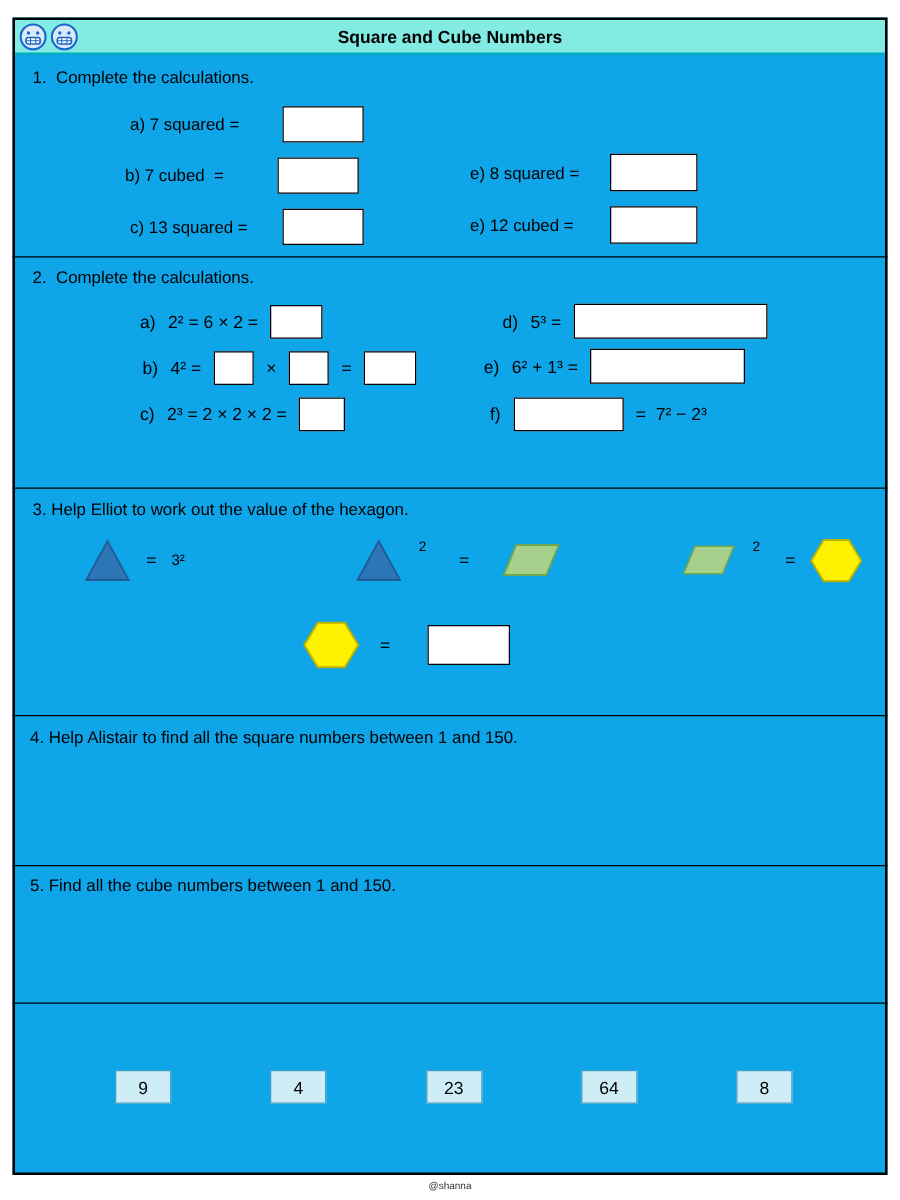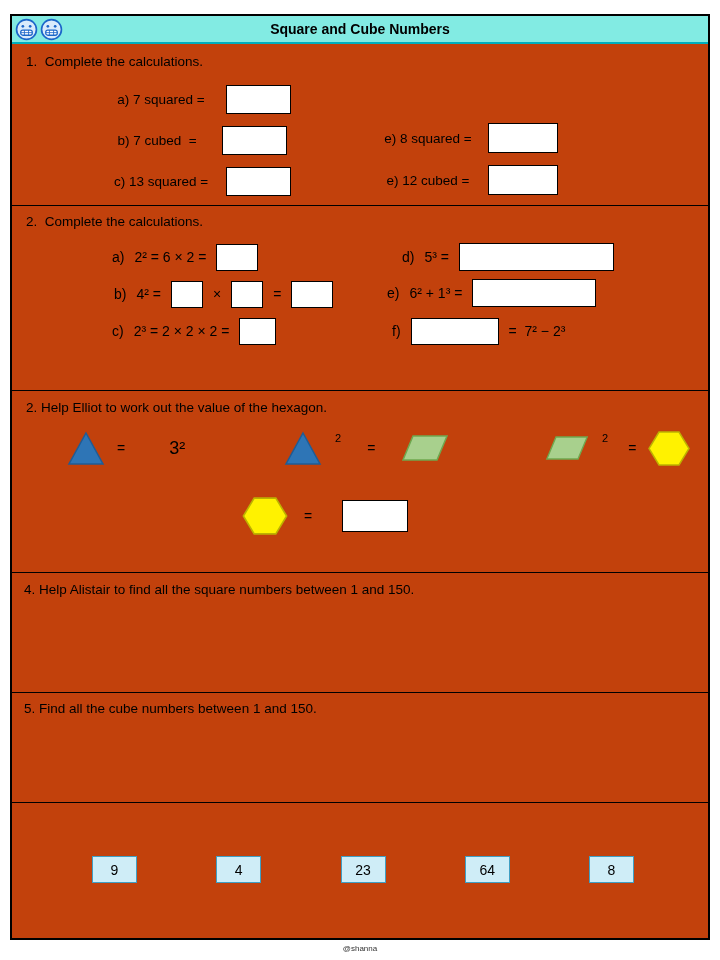--- a/index.html
+++ b/index.html
@@ -5,47 +5,47 @@
   * { box-sizing: border-box; margin: 0; padding: 0; }
   html, body { background: #fff; }
   body {
     width: 720px; height: 960px;
     font-family: "Liberation Sans", sans-serif;
     color: #000; position: relative;
   }
   .page {
     position: absolute; left: 10px; top: 14px;
     width: 700px; height: 926px;
-    border: 2px solid #000; background: #c2410c;
+    border: 2px solid #000; background: #0ea5e9;
   }
   .header {
     position: absolute; left: 0; top: 0; right: 0; height: 28px;
     background: #82EBE3; border-bottom: 2px solid #00AEBD;
     display: flex; align-items: center;
   }
   .smileys { position: absolute; left: 3px; top: 2px; display: flex; gap: 2px; }
   .title { width: 100%; text-align: center; font-size: 14px; font-weight: 600; }
   .heading { position: absolute; font-size: 13.5px; white-space: pre; }
   .row {
     position: absolute; display: flex; align-items: center;
-    gap: 8px; height: 30px; font-size: 13.5px; white-space: pre; text-align: center;
+    gap: 8px; height: 30px; font-size: 13.5px; white-space: pre;
   }
   .mrow { gap: 10px; font-size: 14px; height: 28px; }
   .srow { gap: 12px; height: 40px; font-size: 14px; }
   .lblL { display: inline-block; min-width: 114px; }
   .lblR { display: inline-block; min-width: 104px; }
   .abox { display: inline-block; background: #fff; border: 1.5px solid #000; flex: none; }
   .divider { position: absolute; left: -2px; right: -2px; border-top: 1.5px solid #000; }
   .chips { position: absolute; left: 80px; top: 840px; width: 542px; display: flex; justify-content: space-between; }
   .chip {
     min-width: 45px; height: 27px; background: #CFEDF7; border: 1.5px solid #3F9FC4;
     display: flex; align-items: center; justify-content: center; font-size: 14px;
   }
   .sup { font-size: 11px; position: relative; top: -10px; margin-left: 1px; flex: none; }
-  .big { font-size: 18px; margin-left: 32px; }
+  .big { font-size: 12px; }
   .shape { flex: none; display: inline-flex; }
   .footer { position: absolute; left: 0; top: 944px; width: 720px; text-align: center; font-size: 8px; color: #333; }
 </style>
 </head>
 <body>
 
 <div class="page">
 
   <div class="header">
     <span class="smileys">
@@ -128,21 +128,21 @@
     <span class="abox" style="width:124px;height:28px"></span>
   </div>
   <div class="row mrow" style="left:380px; top:301px">
     <span>f)</span>
     <span class="abox" style="width:88px;height:27px"></span>
     <span>=  7² − 2³</span>
   </div>
 
   <div class="divider" style="top:374px"></div>
 
-  <div class="heading" style="left:14px; top:384px">2. Help Elliot to work out the value of the hexagon.</div>
+  <div class="heading" style="left:14px; top:384px">3. Help Elliot to work out the value of the hexagon.</div>
 
   <div class="row srow" style="left:55px; top:412px">
     <span class="shape">
       <svg width="38" height="35" viewBox="0 0 38 35">
           <polygon points="19,2 36,33 2,33" fill="#2E75B6" stroke="#1F5C96" stroke-width="1.5"></polygon>
         </svg>
     </span>
     <span>=</span>
     <span class="big">3²</span>
   </div>

